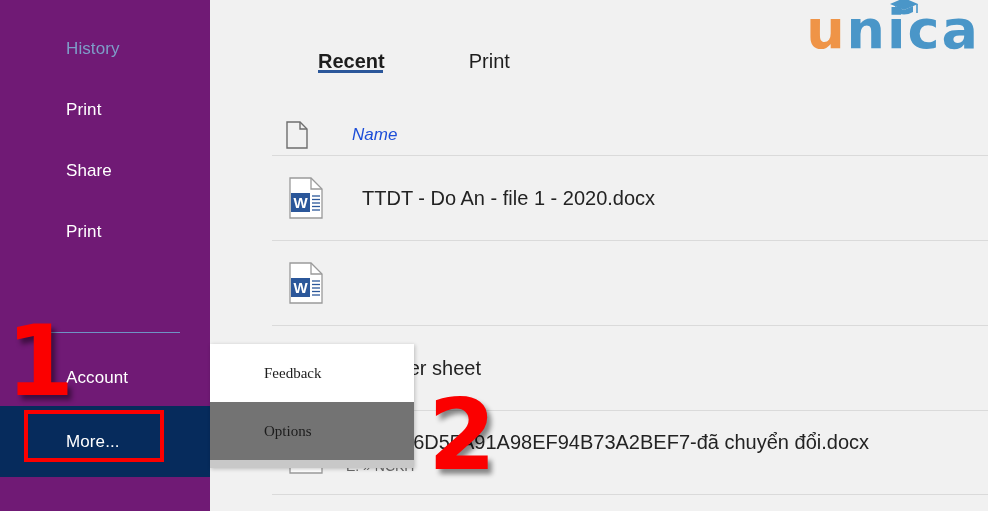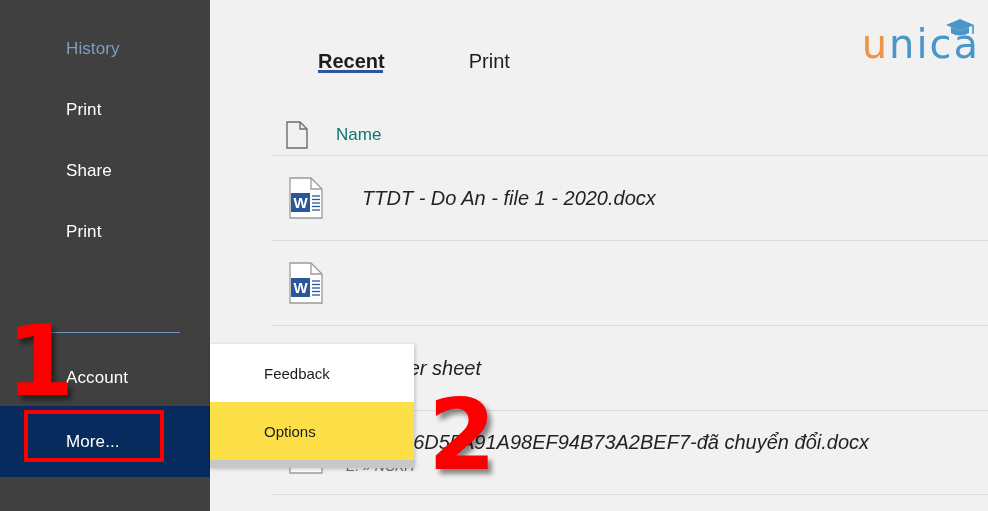--- a/index.html
+++ b/index.html
@@ -7,21 +7,21 @@
     width:988px;height:511px;
     background:#f1f1f1;
     font-family:"Liberation Sans","DejaVu Sans",sans-serif;
     overflow:hidden;position:relative;
   }
   #root{position:absolute;inset:0;width:988px;height:511px;overflow:hidden;background:#f1f1f1;}
 
   
   .sidebar{
     position:absolute;left:0;top:0;width:210px;height:511px;
-    background:#404040;
+    background:#701a75;
   }
   .side-item{
     position:absolute;left:0;width:210px;height:38px;
     display:flex;align-items:center;
     color:#ffffff;font-size:17px;letter-spacing:.1px;
     padding-left:66px;box-sizing:border-box;
   }
   .side-item.dim{color:#7e9dc8;}
   .side-item.more-row{
     background:#062b5c;height:71px;
@@ -47,66 +47,66 @@
   .hl-rect{position:absolute;border:4px solid #fb0000;box-sizing:border-box;}
   #hl-more{left:24px;top:410px;width:140px;height:52px;}
   #hl-options{left:226px;top:412px;width:166px;height:48px;}
 
   
   .main{
     position:absolute;left:210px;top:0;right:0;bottom:0;background:#f1f1f1;
   }
 
   .logo{
-    position:absolute;right:8px;top:24px;
-    font-size:40px;line-height:1;
+    position:absolute;right:8px;top:3px;
+    font-size:54px;line-height:1;
     font-family:"DejaVu Sans","Liberation Sans",sans-serif;
-    letter-spacing:2px;font-weight:400;
+    letter-spacing:2px;font-weight:700;
   }
   .logo .lo-u{color:#ef9447;}
   .logo .lo-rest{color:#4a96c8;}
   .cap-icon{position:absolute;left:83px;top:-6px;}
 
   .tabs{position:absolute;left:62px;top:50px;display:flex;align-items:flex-end;gap:38px;}
   .tab{font-size:20px;color:#1d1d1d;padding-bottom:0;position:relative;margin-left:46px;}
   .tab.active{font-weight:bold;}
   .tab.active:after{
     content:"";position:absolute;left:0;right:2px;bottom:0;height:3px;background:#2b579a;
   }
 
   .col-head{
     position:absolute;left:62px;top:115px;width:770px;height:40px;
     display:flex;align-items:center;
   }
   .col-head .doc-ico{width:34px;display:flex;justify-content:flex-start;margin-left:14px;}
-  .col-head .name-lbl{margin-left:16px;font-size:17px;color:#0f766e;}
+  .col-head .name-lbl{margin-left:32px;font-size:17px;color:#1d4ed8;font-style:italic;}
 
   .rowlist{position:absolute;left:62px;top:155px;width:770px;}
   .frow{
     height:85px;border-top:1px solid #dadada;
     display:flex;align-items:center;box-sizing:border-box;
   }
   .frow .ico{width:48px;margin-left:10px;flex:none;display:flex;justify-content:center;}
   .frow .fname{margin-left:16px;font-size:20px;color:#232323;white-space:nowrap;}
   .frow .fsub{font-size:14px;color:#6b6b6b;margin-top:4px;}
-  .fnamewrap{display:flex;flex-direction:column;justify-content:flex-end;margin-left:16px;font-style:italic;}
+  .fnamewrap{display:flex;flex-direction:column;justify-content:flex-end;margin-left:16px;}
   .frow.last{border-bottom:1px solid #dadada;}
 
   
   .ctxmenu{
     position:absolute;left:210px;top:344px;width:204px;
     background:#ffffff;
     box-shadow:1px 1px 4px rgba(0,0,0,.22);
     z-index:40;
   }
   .ctx-item{
     height:58px;display:flex;align-items:center;
-    font-size:15px;color:#1c1c1c;padding-left:54px;box-sizing:border-box;
-  }
-  .ctx-item.sel{background:#fde047;}
+    font-size:15px;color:#1c1c1c;padding-left:54px;box-sizing:border-box;font-family:Liberation Serif, serif;
+  }
+  .ctx-item.sel{background:#737373;}
   .ctx-pad{height:8px;background:#c8c8c8;}
 </style>
 </head>
 <body>
 
 <div id="root">
 
   <div class="sidebar">
 
     <div class="side-item dim" style="top:30px;">

